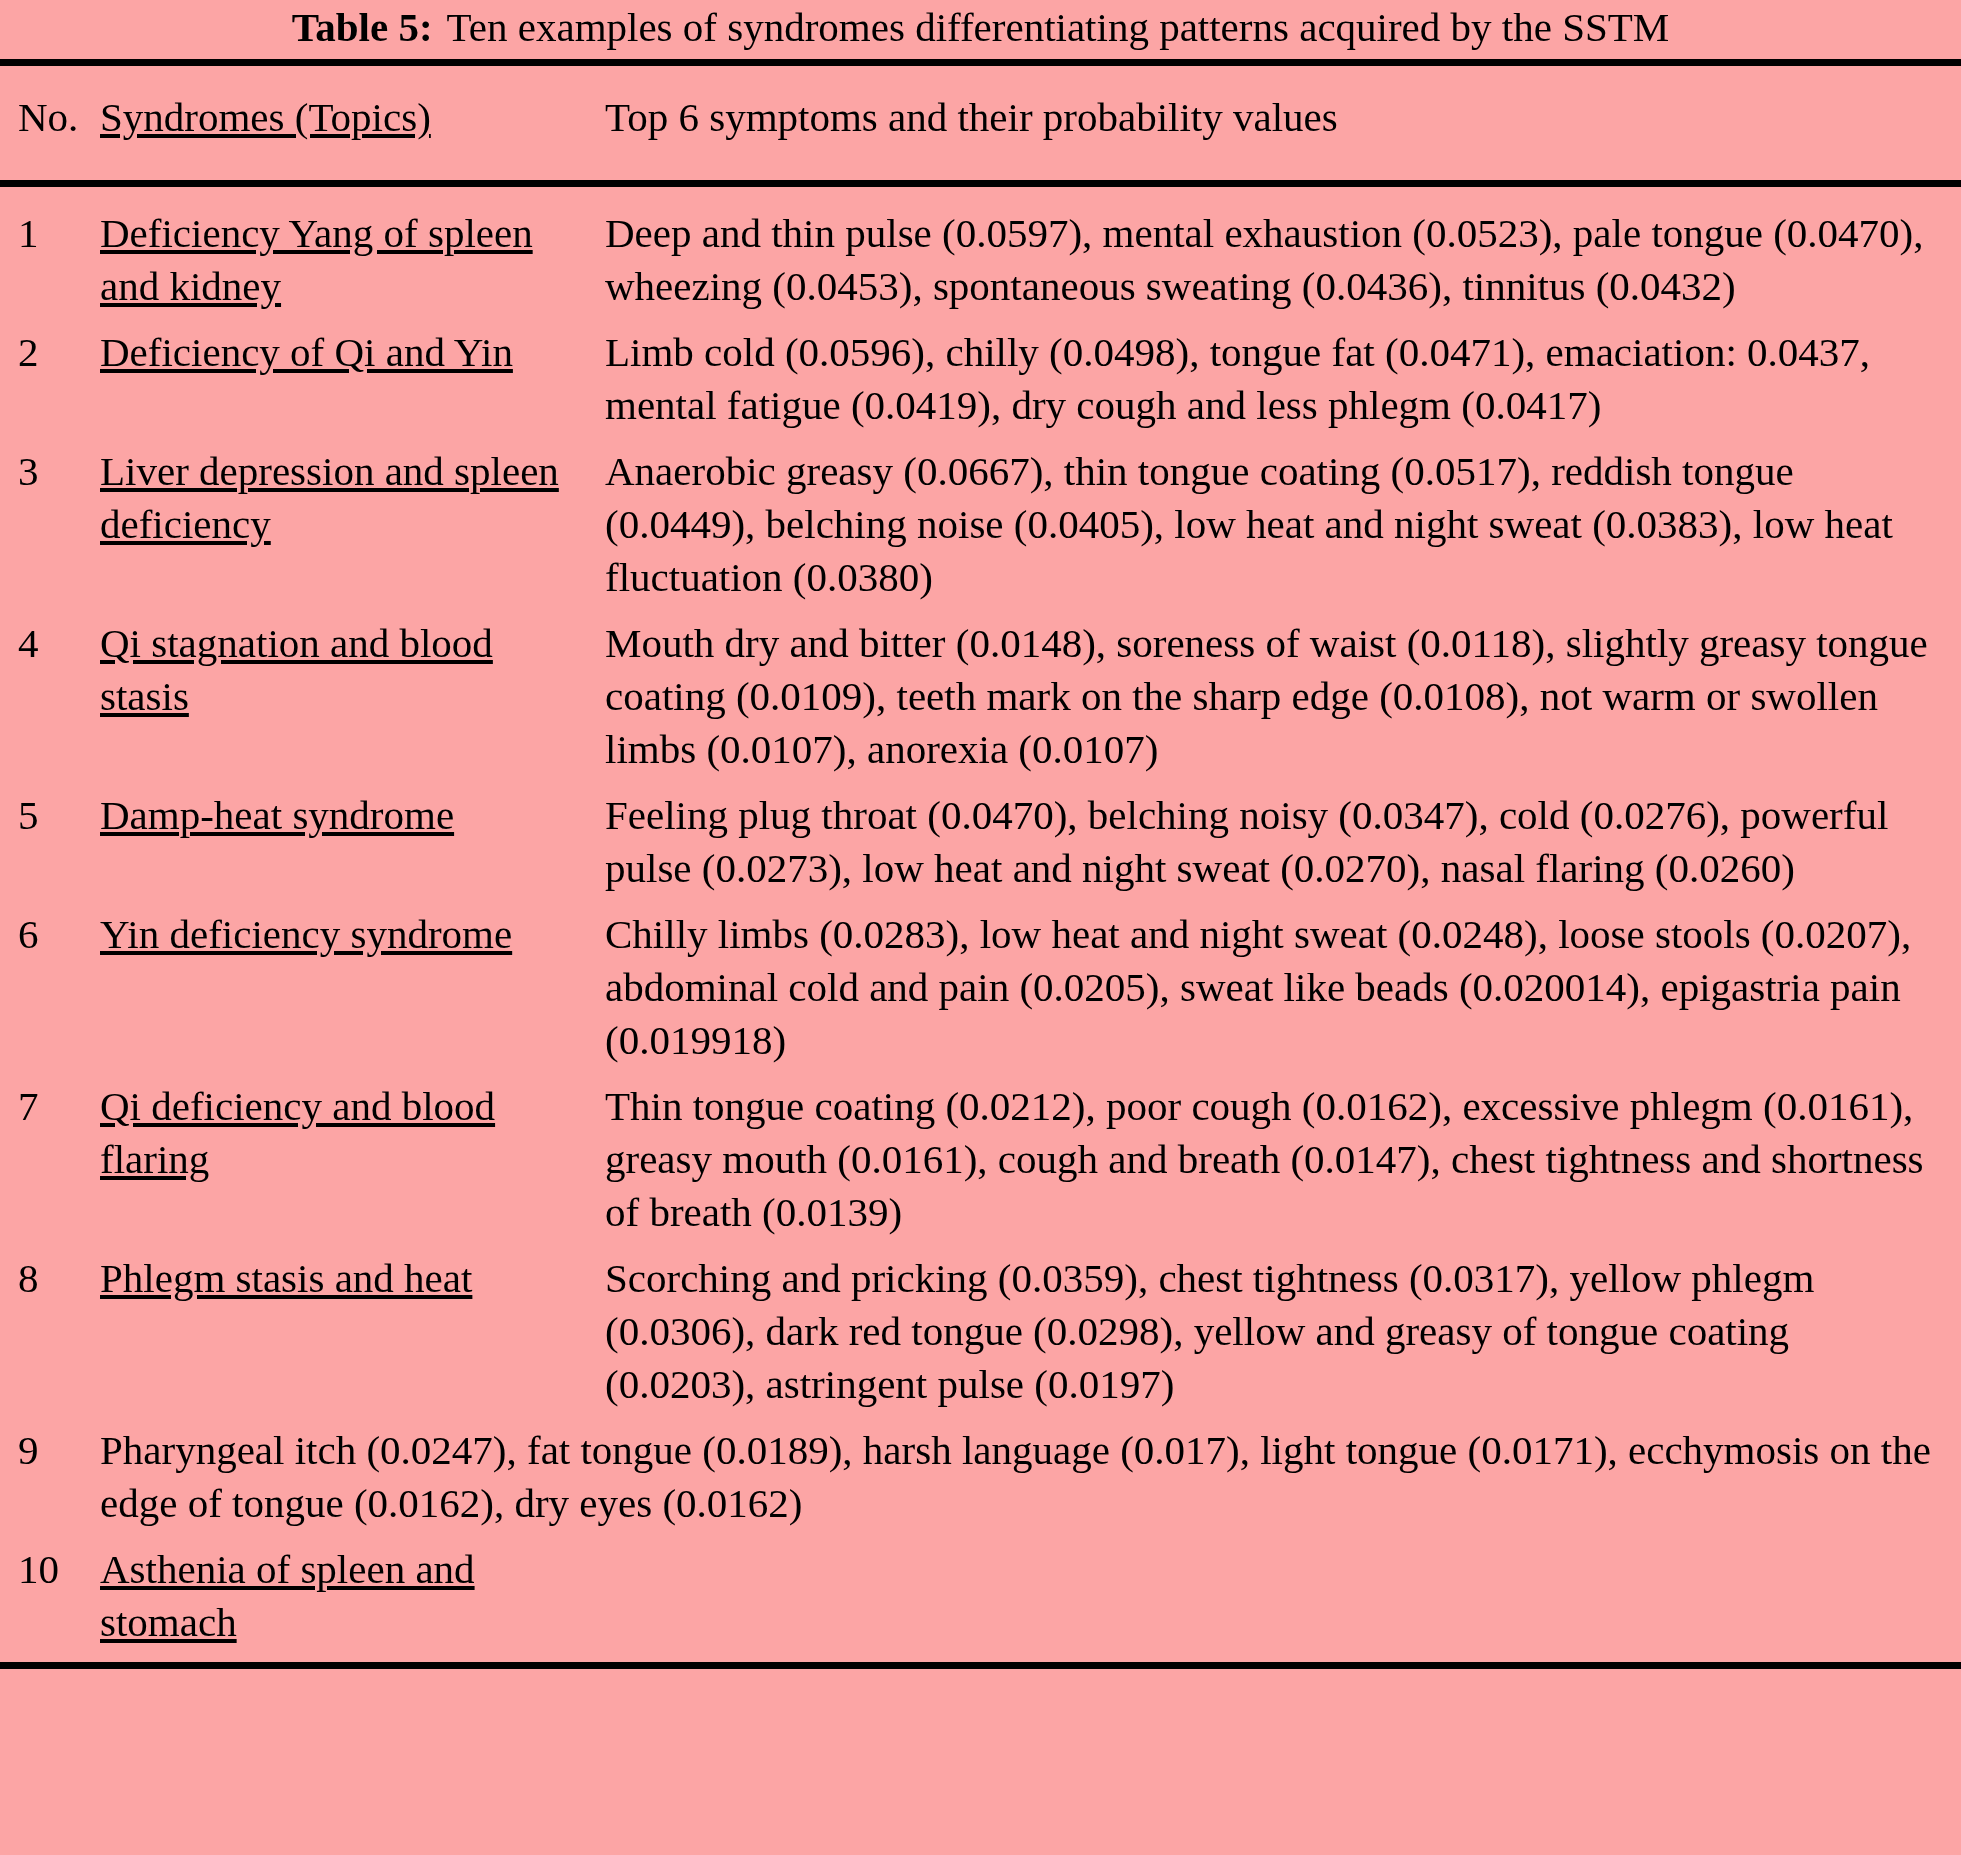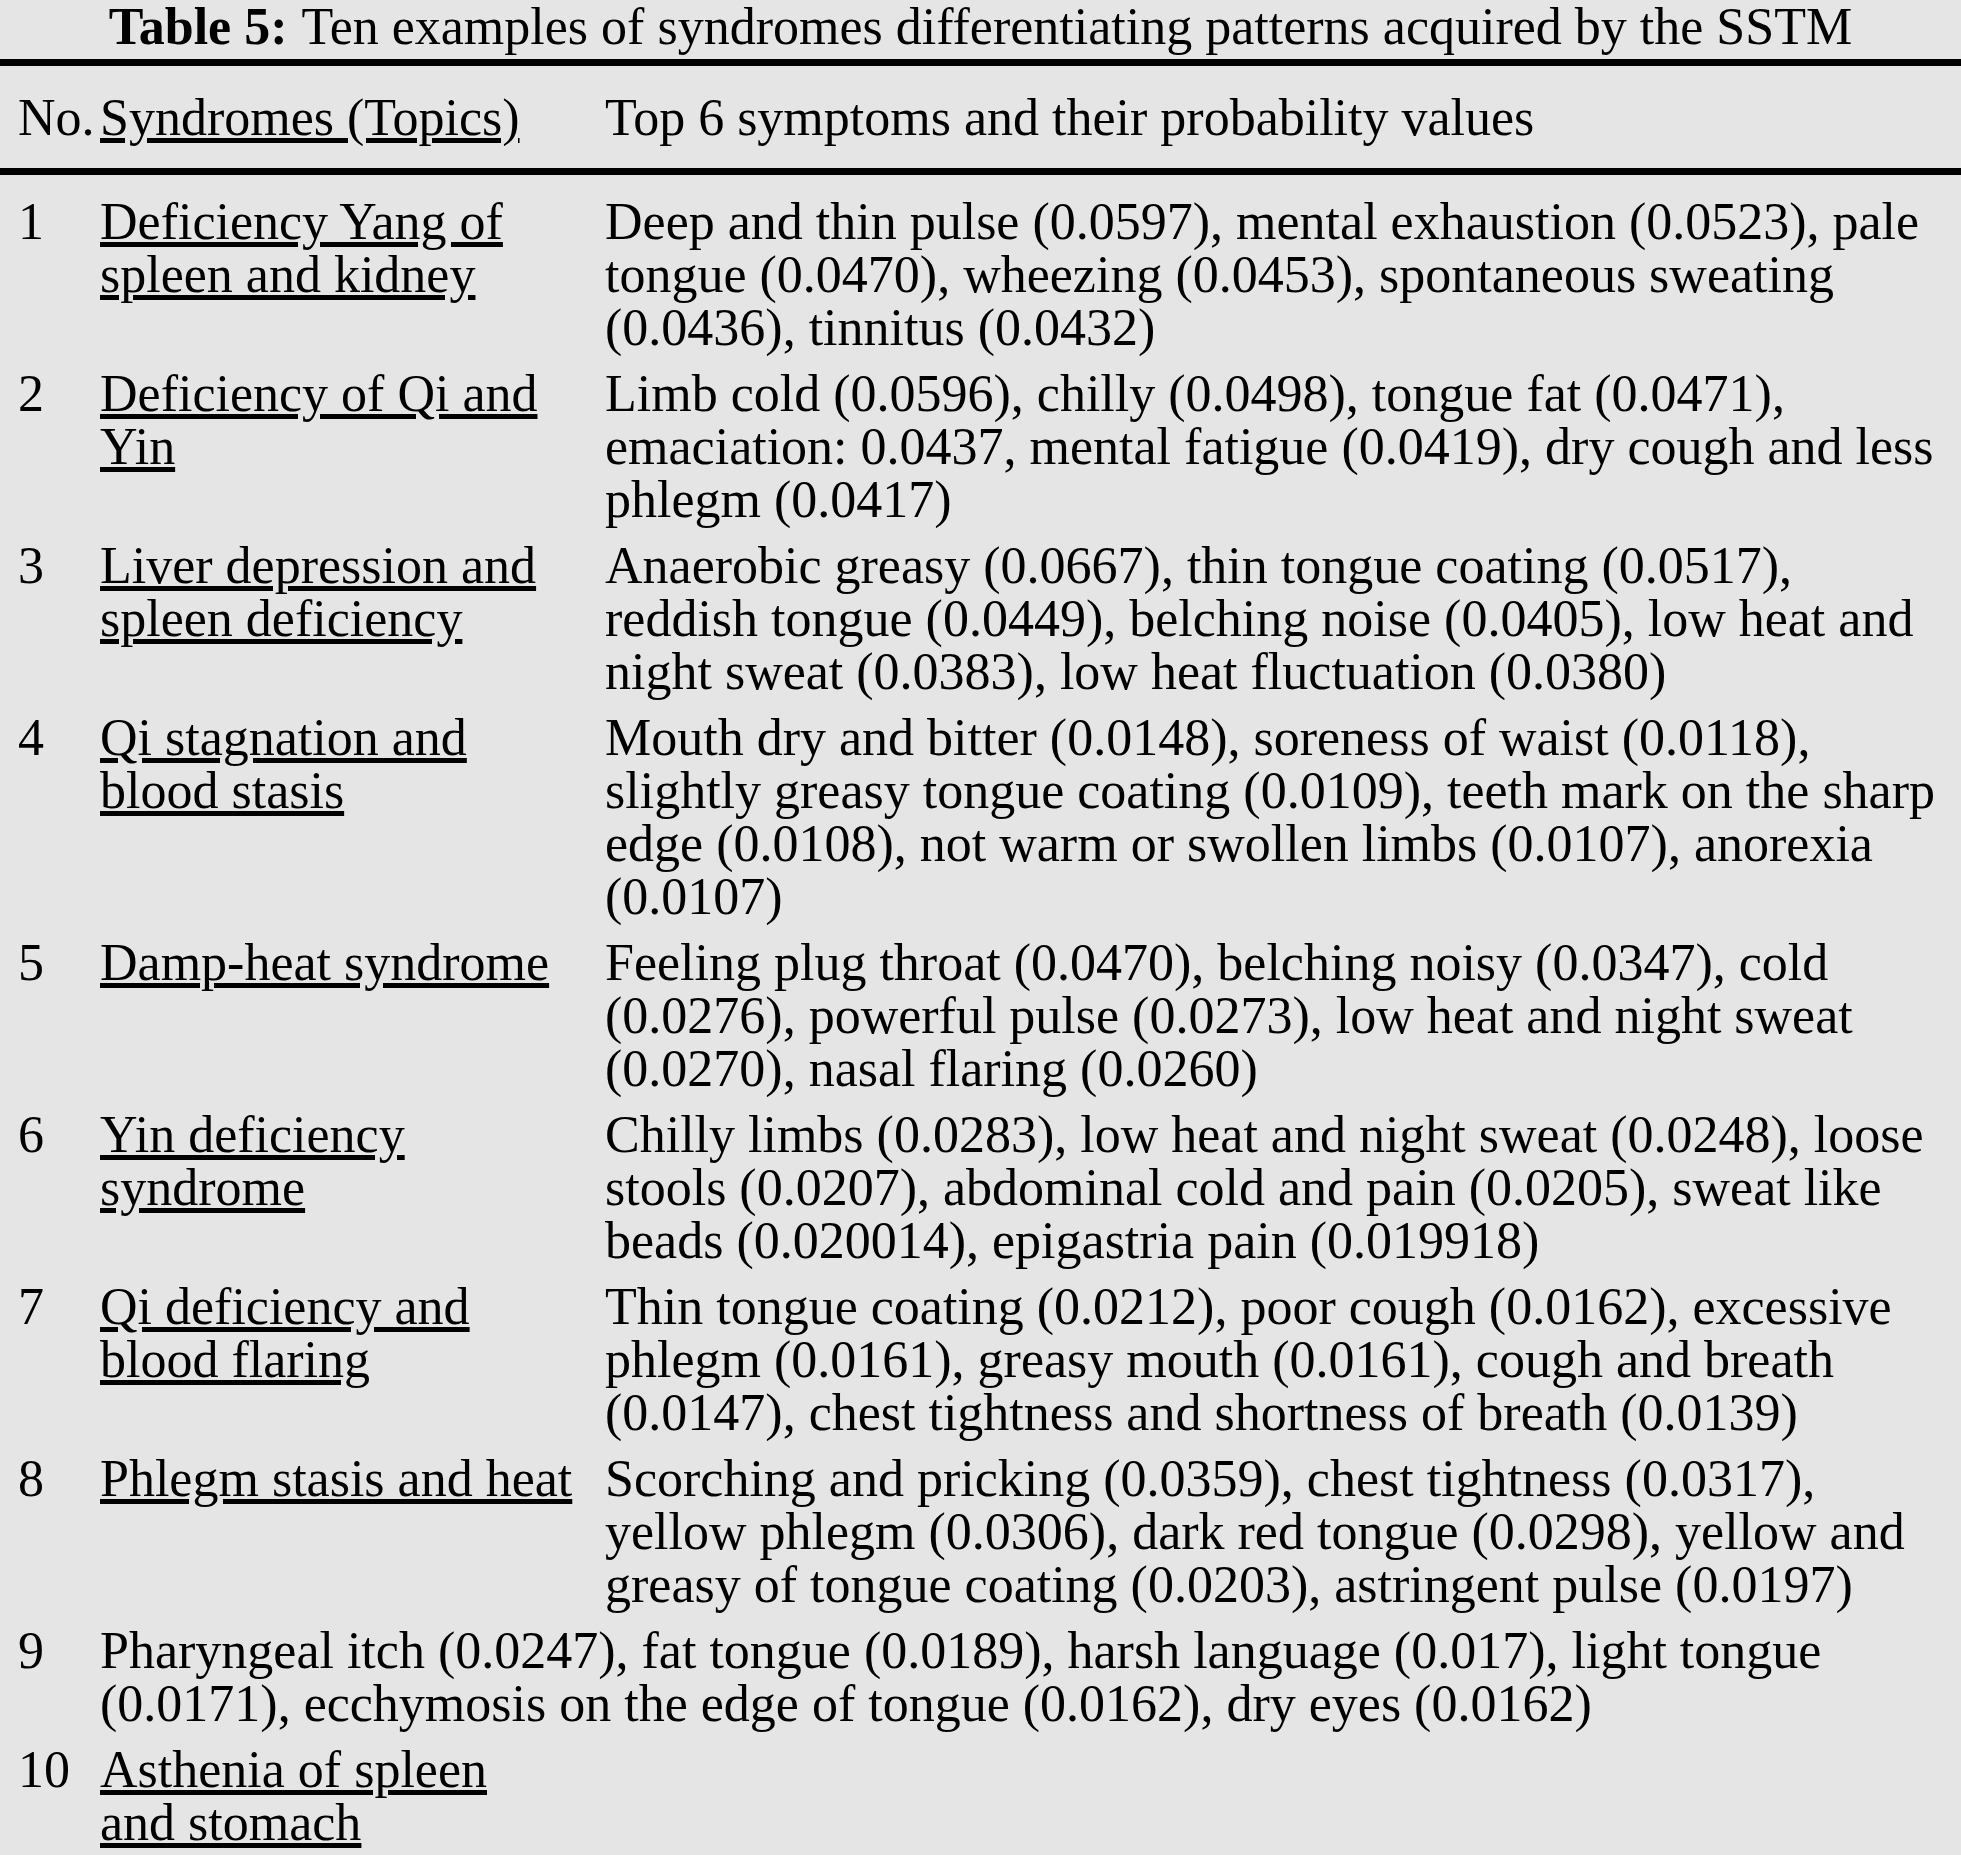--- a/index.html
+++ b/index.html
@@ -4,24 +4,24 @@
 <style>
   html, body {
     margin: 0;
     padding: 0;
     background: #ffffff;
   }
   .page {
     position: relative;
     width: 1961px;
     height: 1855px;
-    background: #e5e5e5;
+    background: #fca5a5;
     color: #000000;
     font-family: "Liberation Serif", "DejaVu Serif", serif;
-    font-size: 52px;
+    font-size: 41px;
     line-height: 53px;
     box-sizing: border-box;
     overflow: hidden;
   }
   .caption {
     text-align: center;
     margin-top: 2px;
     line-height: 50px;
     white-space: nowrap;
   }
@@ -59,21 +59,21 @@
     flex: 0 0 auto;
     text-decoration: underline;
   }
   .c3 {
     flex: 1 1 auto;
     box-sizing: border-box;
     padding-right: 12px;
   }
   .header-row {
     padding-top: 25px;
-    padding-bottom: 24px;
+    padding-bottom: 36px;
   }
   .tbody {
     padding-top: 20px;
   }
   .row {
     margin-bottom: 13px;
   }
 </style>
 </head>
 <body>

